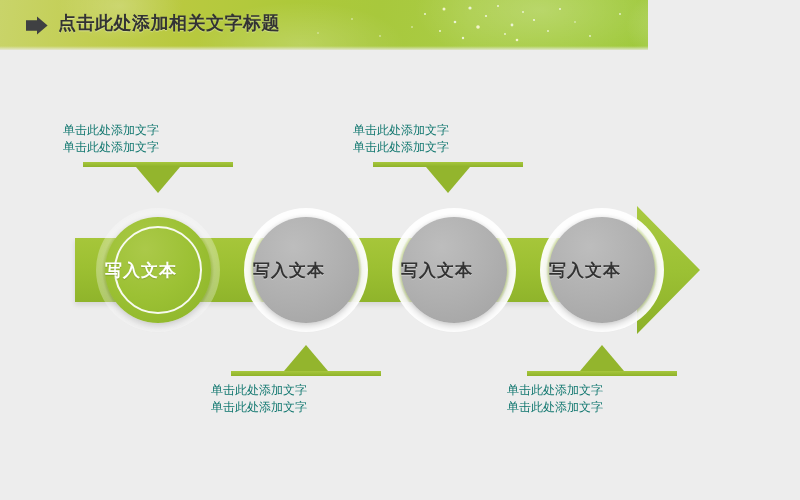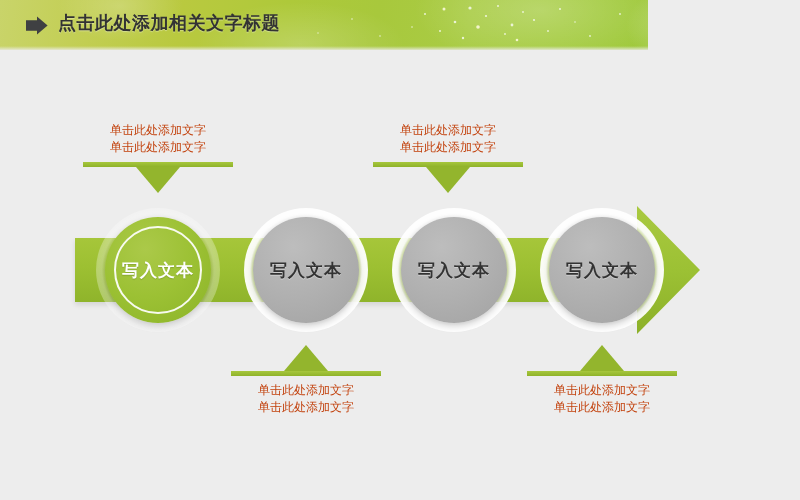--- a/index.html
+++ b/index.html
@@ -90,21 +90,20 @@
   }
 
   
   .node {
     position: absolute;
     width: 106px; height: 106px;
     border-radius: 50%;
     top: 167px;
     display: flex;
     align-items: center;
-    justify-content: center;
   }
   .node .halo {
     position: absolute;
     left: -9px; top: -9px;
     width: 124px; height: 124px;
     border-radius: 50%;
     background: radial-gradient(circle, rgba(255,255,255,0) 55%, rgba(255,255,255,.95) 64%, rgba(255,255,255,.95) 86%, rgba(255,255,255,0) 100%);
   }
   .node .disc {
     position: absolute;
@@ -137,23 +136,23 @@
     font-weight: bold;
     letter-spacing: 1px;
     white-space: nowrap;
   }
   .node.green .label { color: #ffffff; text-shadow: 0 1px 1px rgba(0,0,0,.16); }
   .node.gray  .label { color: #333333; text-shadow: 0 1px 0 rgba(255,255,255,.35); }
 
   
   .callout { position: absolute; width: 190px; }
   .callout .lines {
-    text-align: center;
+    text-align: left;
     font-size: 12px;
-    color: #c2410c;
+    color: #0f766e;
     line-height: 17px;
     white-space: nowrap;
   }
   .callout .bar {
     width: 150px;
     height: 5px;
     margin: 0 auto;
     background: linear-gradient(180deg, #a7c73d 0%, #8fb22a 100%);
   }
   .callout .tri-down {

